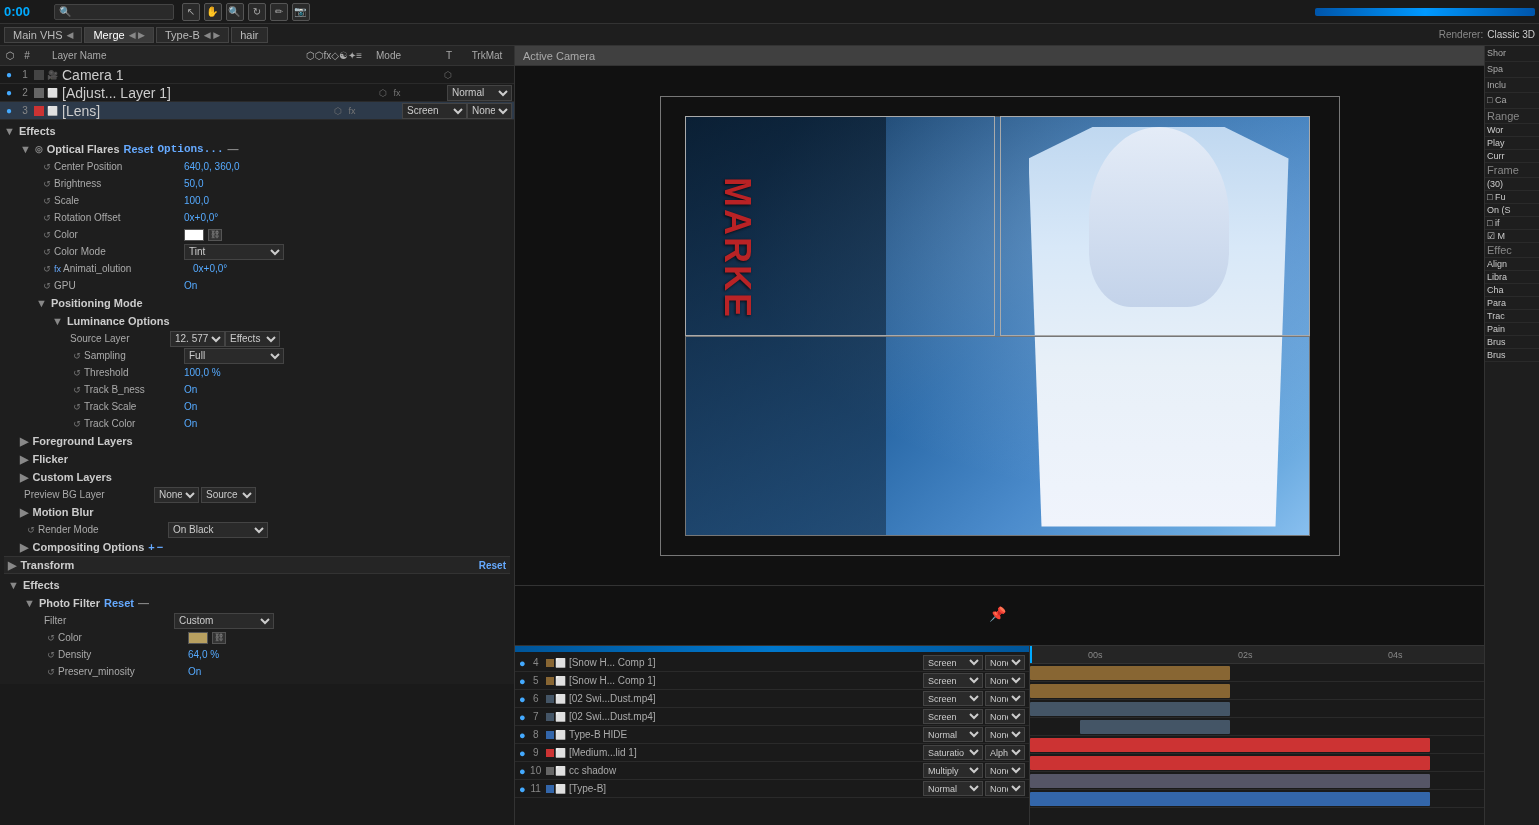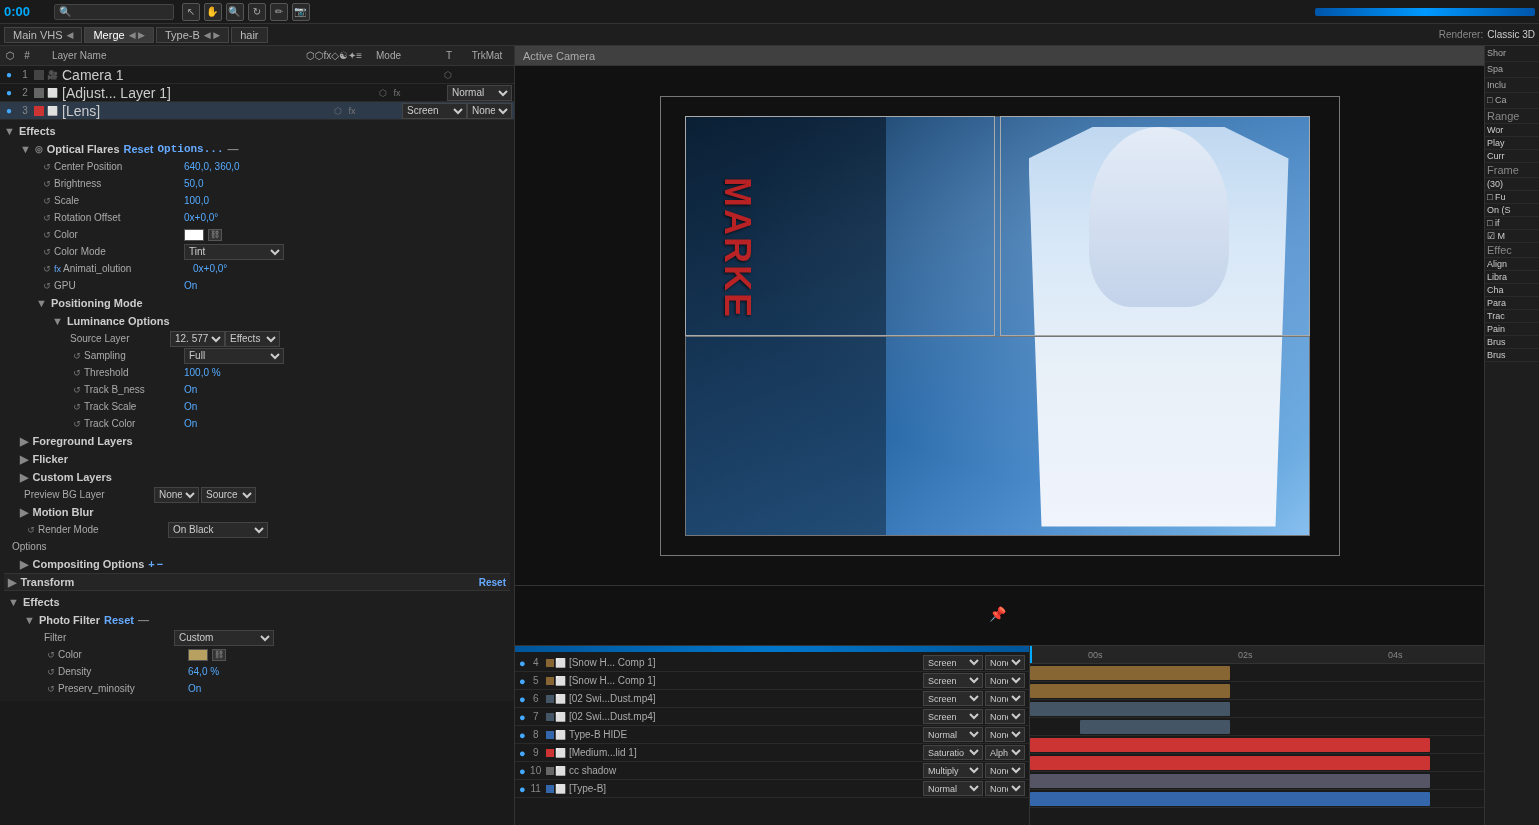--- a/index.html
+++ b/index.html
@@ -782,23 +782,20 @@
           <span>Motion Blur</span>
         </div>
         <div class="effect-prop-row">
           <span class="prop-icon">↺</span>
           <span class="prop-label">Render Mode</span>
           <select class="prop-dropdown">
             <option>On Black</option>
           </select>
         </div>
 
-        <div class="options-row">
-          <span>Options</span>
-        </div>
 
         <div class="sub-group-label">
           <span class="arrow">▶</span>
           <span>Compositing Options</span>
           <span style="color:#6af;margin-left:4px;">+</span>
           <span style="color:#6af;margin-left:2px;">−</span>
         </div>
 
         <div class="section-header">
           <span class="arrow">▶</span>

